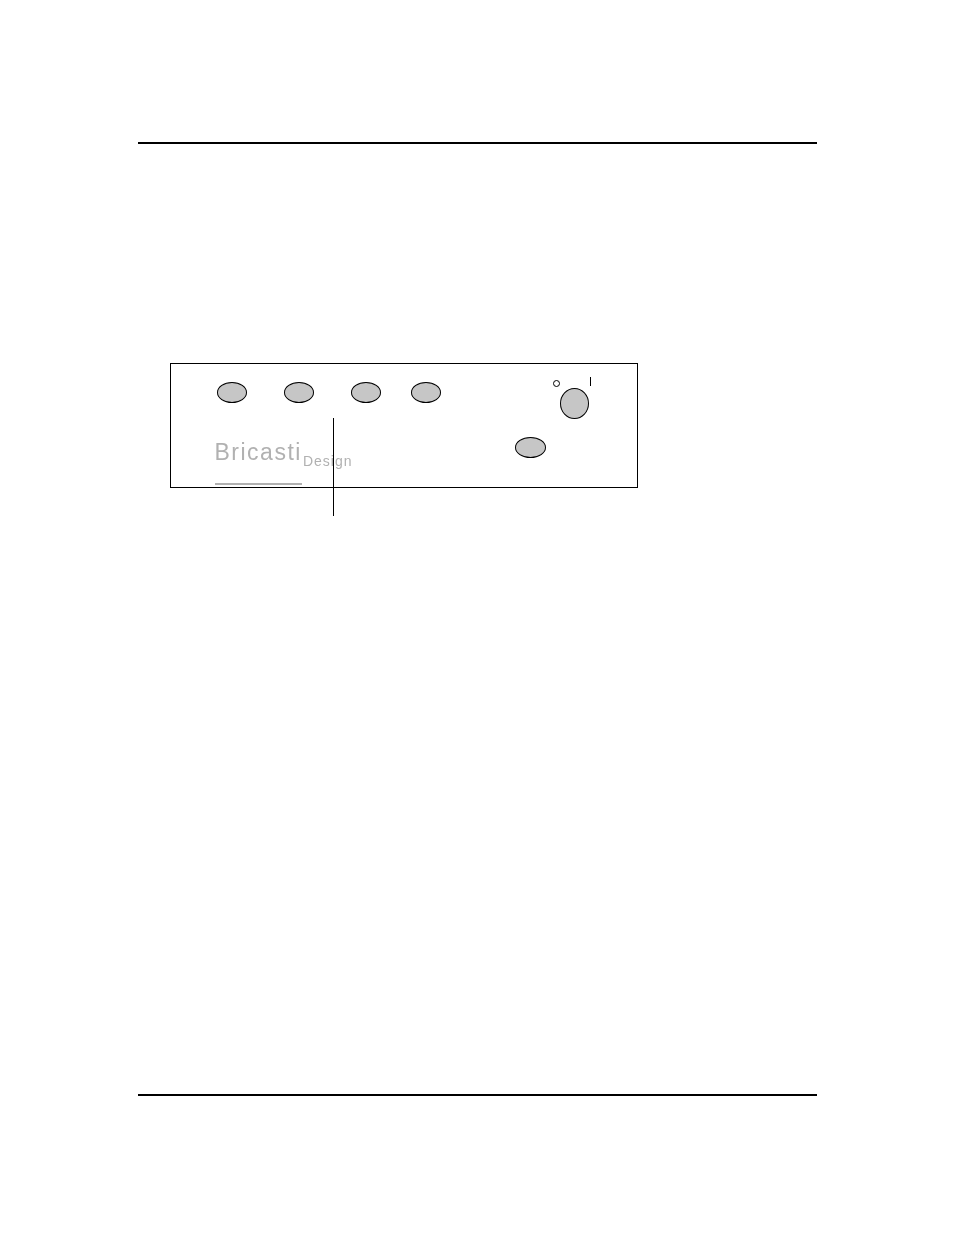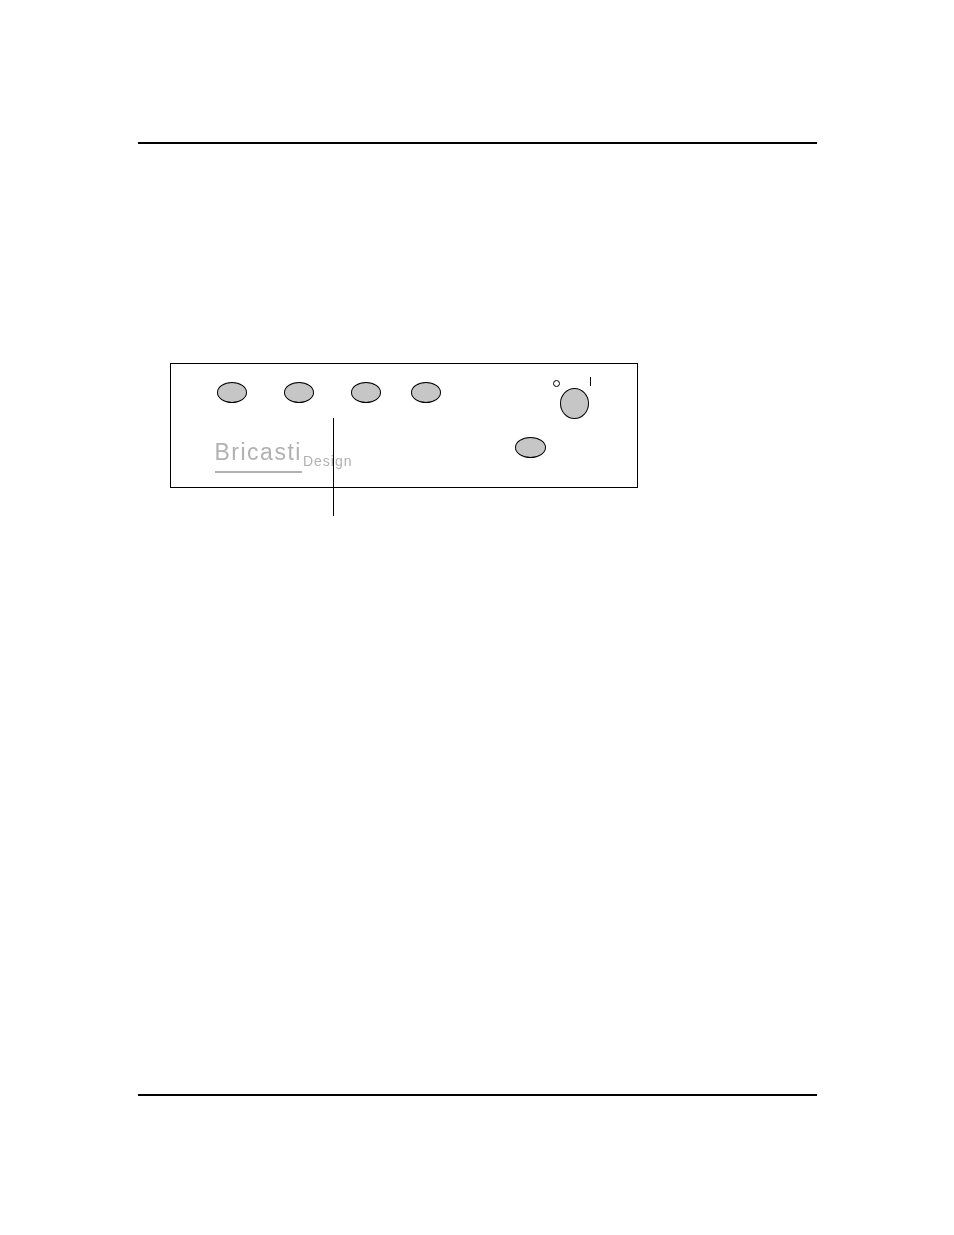--- a/index.html
+++ b/index.html
@@ -89,21 +89,21 @@
     top: 77px;
     white-space: nowrap;
     color: #b1b1b1;
   }
   .logo .brand {
     display: inline-block;
     font-size: 23px;
     letter-spacing: 1.5px;
     line-height: 1;
     border-bottom: 2px solid #b1b1b1;
-    padding-bottom: 7px;
+    padding-bottom: 19px;
   }
   .logo .sub {
     display: inline-block;
     font-size: 14px;
     letter-spacing: 1px;
     line-height: 1;
     vertical-align: baseline;
     position: relative;
     top: 6px;
     left: 1px;

